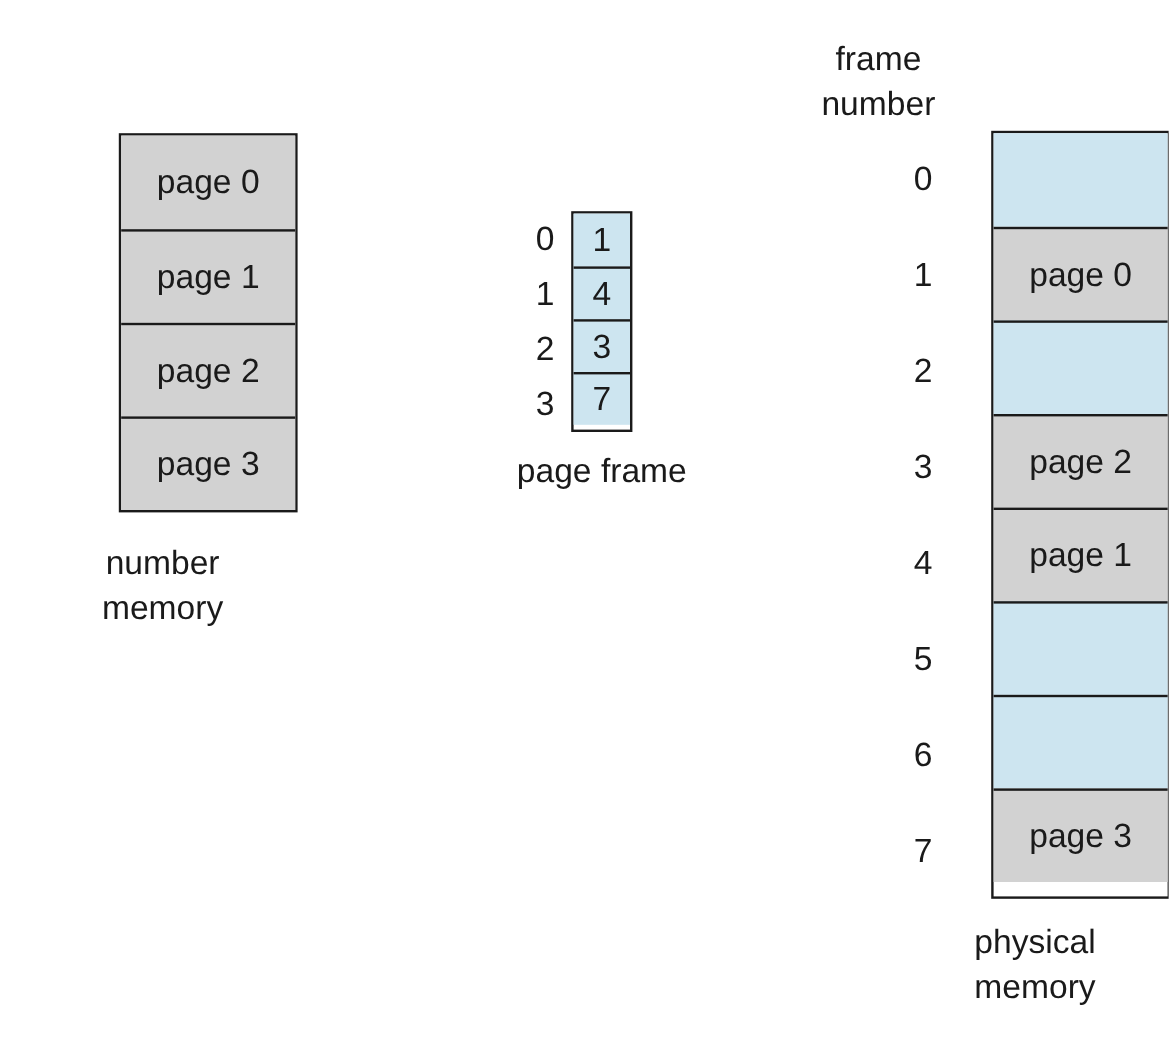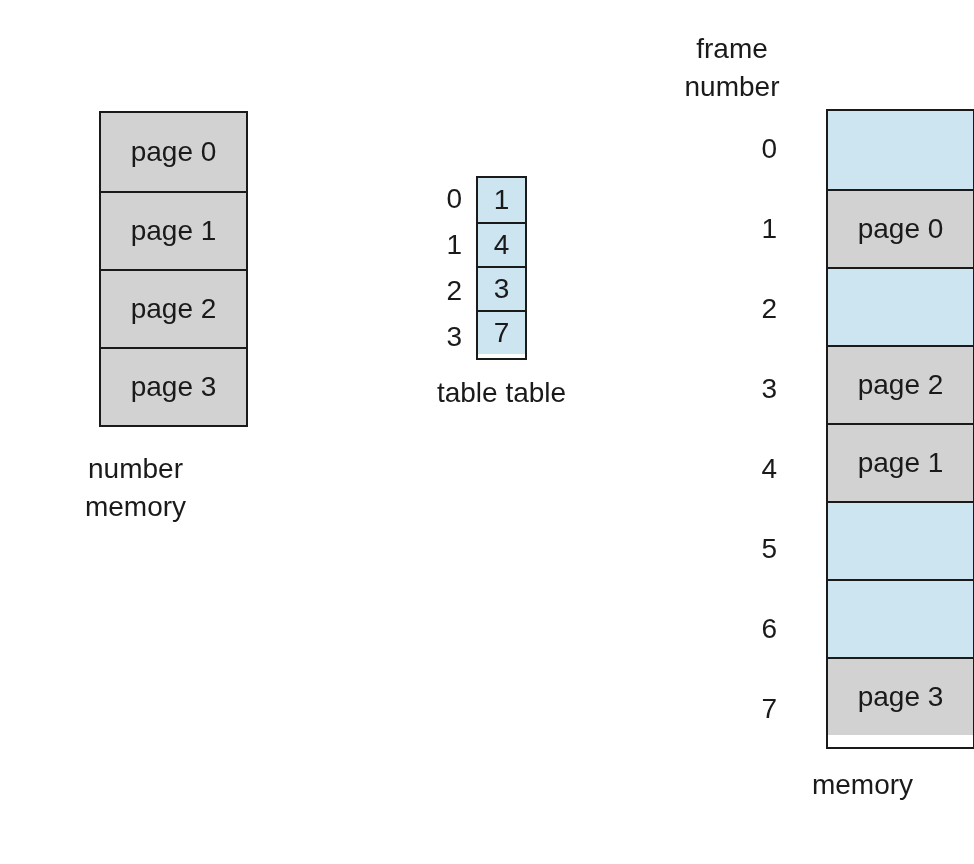--- a/index.html
+++ b/index.html
@@ -86,21 +86,21 @@
       <div class="pt-index">2</div>
       <div class="pt-index">3</div>
     </div>
     <div class="pt-box">
       <div class="cell free">1</div>
       <div class="cell free">4</div>
       <div class="cell free">3</div>
       <div class="cell free">7</div>
     </div>
   </div>
-  <div class="caption pt-caption">table table</div>
+  <div class="caption pt-caption">page frame</div>
 
   <div class="caption fn-header">
     <div>frame</div>
     <div>number</div>
   </div>
 
   <div class="pm">
     <div class="pm-num-col">
       <div class="pm-num">0</div>
       <div class="pm-num">1</div>
@@ -117,16 +117,17 @@
       <div class="cell free"></div>
       <div class="cell occupied">page 2</div>
       <div class="cell occupied">page 1</div>
       <div class="cell free"></div>
       <div class="cell free"></div>
       <div class="cell occupied">page 3</div>
     </div>
   </div>
 
   <div class="caption pm-caption">
+    <div>physical</div>
     <div>memory</div>
   </div>
 
 </div>
 
 </body></html>

